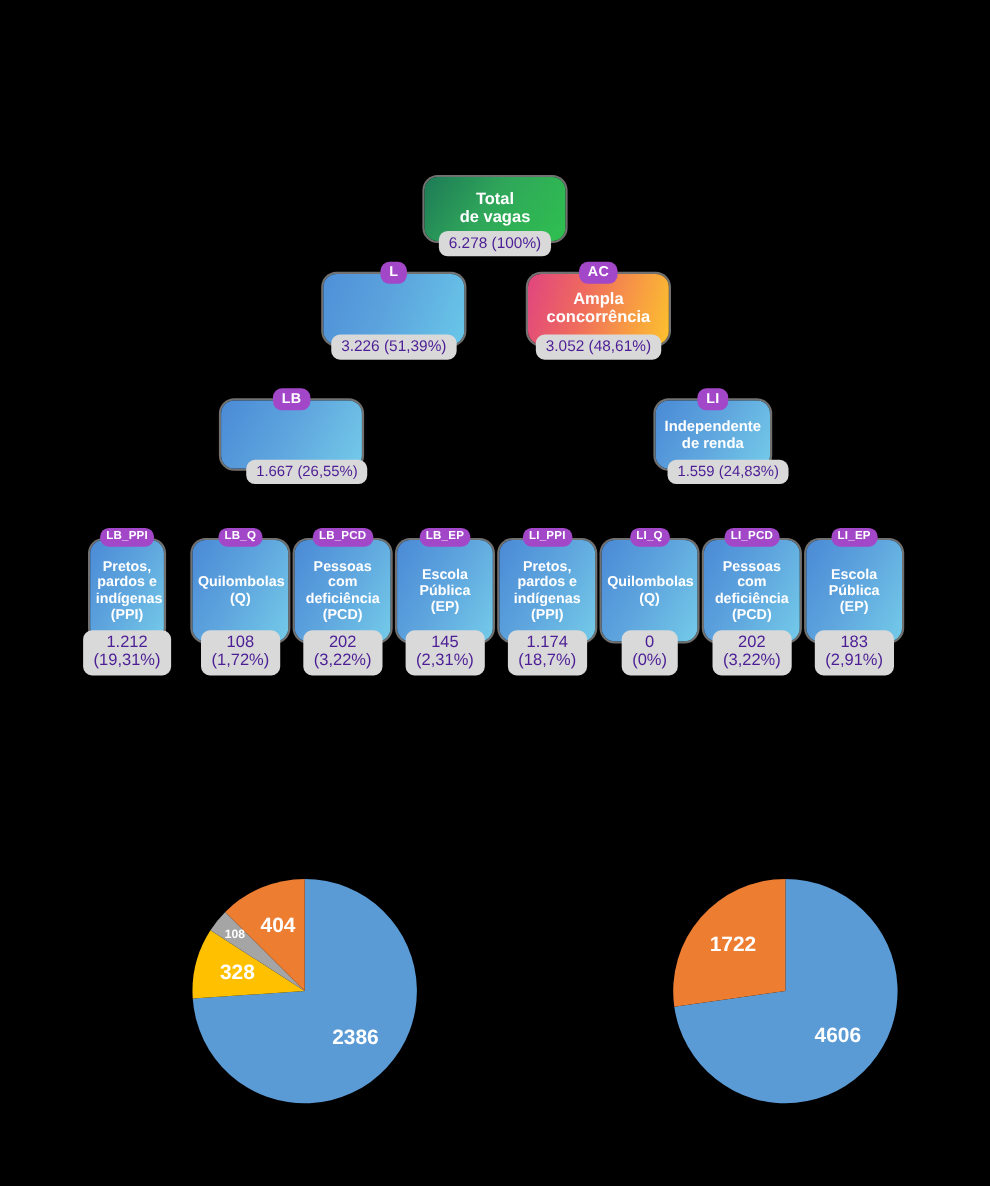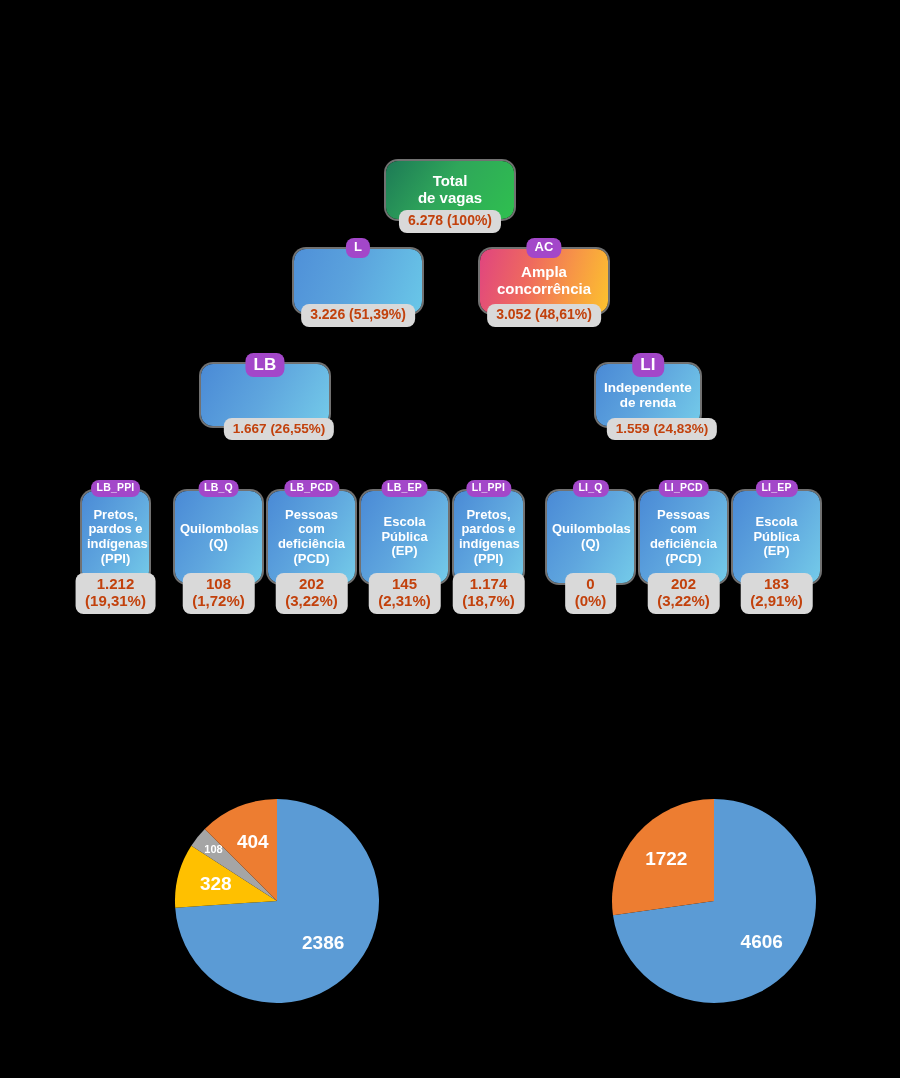--- a/index.html
+++ b/index.html
@@ -44,40 +44,40 @@
     white-space: nowrap;
     letter-spacing: .2px;
     z-index: 4;
   }
 
   
   .pill {
     position: absolute;
     left: 50%; transform: translateX(-50%);
     background: #d9d9d9;
-    color: #c2410c;
+    color: #4c1d95;
     border-radius: 8px;
     text-align: center;
-    font-weight: 700;
+    font-weight: 400;
     line-height: 1.12;
     padding: 3px 9px 4px 9px;
     white-space: nowrap;
     z-index: 5;
   }
 
   
   .lvl0 .node-box { height: 58px; font-size: 15px; }
   .lvl0 .pill     { font-size: 14px; bottom: -14px; }
 
   .lvl1 .node-box { height: 64px; font-size: 15px; }
   .lvl1 .badge    { font-size: 13px; }
   .lvl1 .pill     { font-size: 14px; bottom: -14px; }
 
   .lvl2 .node-box { height: 62px; font-size: 13.5px; }
-  .lvl2 .badge    { font-size: 17px; }
+  .lvl2 .badge    { font-size: 13px; }
   .lvl2 .pill     { font-size: 13.5px; bottom: -14px; margin-left: 14px; }
 
   .lvl3 .node-box { height: 92px; font-size: 13px; }
   .lvl3 .badge    { font-size: 10.5px; padding: 2px 6px 3px 6px; }
   .lvl3 .pill     { font-size: 15px; bottom: -31px; padding: 3px 10px 4px 10px; }
 
   
   .pie-wrap { position: absolute; }
   .pie-svg  { display:block; }
   .pie-label {
@@ -155,21 +155,21 @@
   </div>
 
   <div class="node lvl3" style="left:361px; top:491px; width:87px;">
     <div class="node-box grad-blue2">
       <span class="badge">LB_EP</span>
       <span class="label multiline">Escola<br>Pública<br>(EP)</span>
       <span class="pill">145<br>(2,31%)</span>
     </div>
   </div>
 
-  <div class="node lvl3" style="left:454px; top:491px; width:69px;">
+  <div class="node lvl3" style="left:454px; top:491px; width:87px;">
     <div class="node-box grad-blue2">
       <span class="badge">LI_PPI</span>
       <span class="label multiline">Pretos,<br>pardos e<br>indígenas<br>(PPI)</span>
       <span class="pill">1.174<br>(18,7%)</span>
     </div>
   </div>
 
   <div class="node lvl3" style="left:547px; top:491px; width:87px;">
     <div class="node-box grad-blue2">
       <span class="badge">LI_Q</span>

